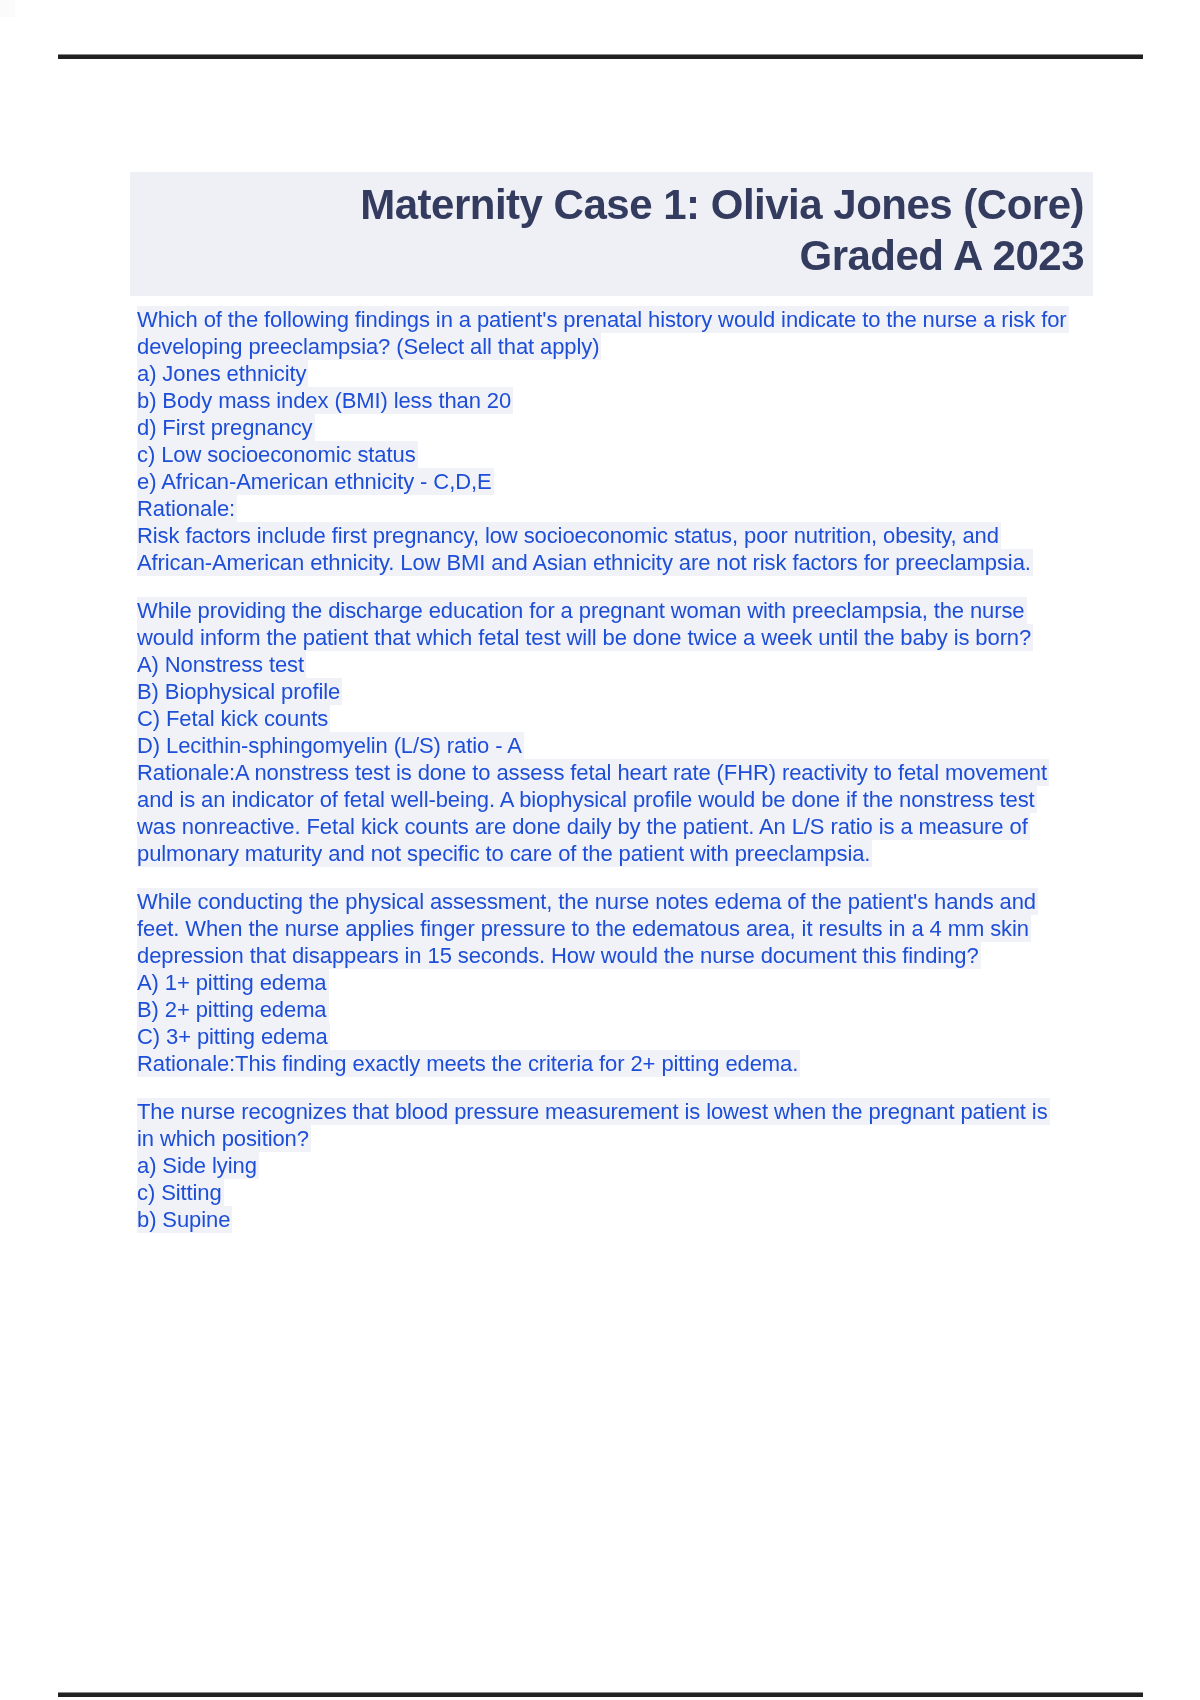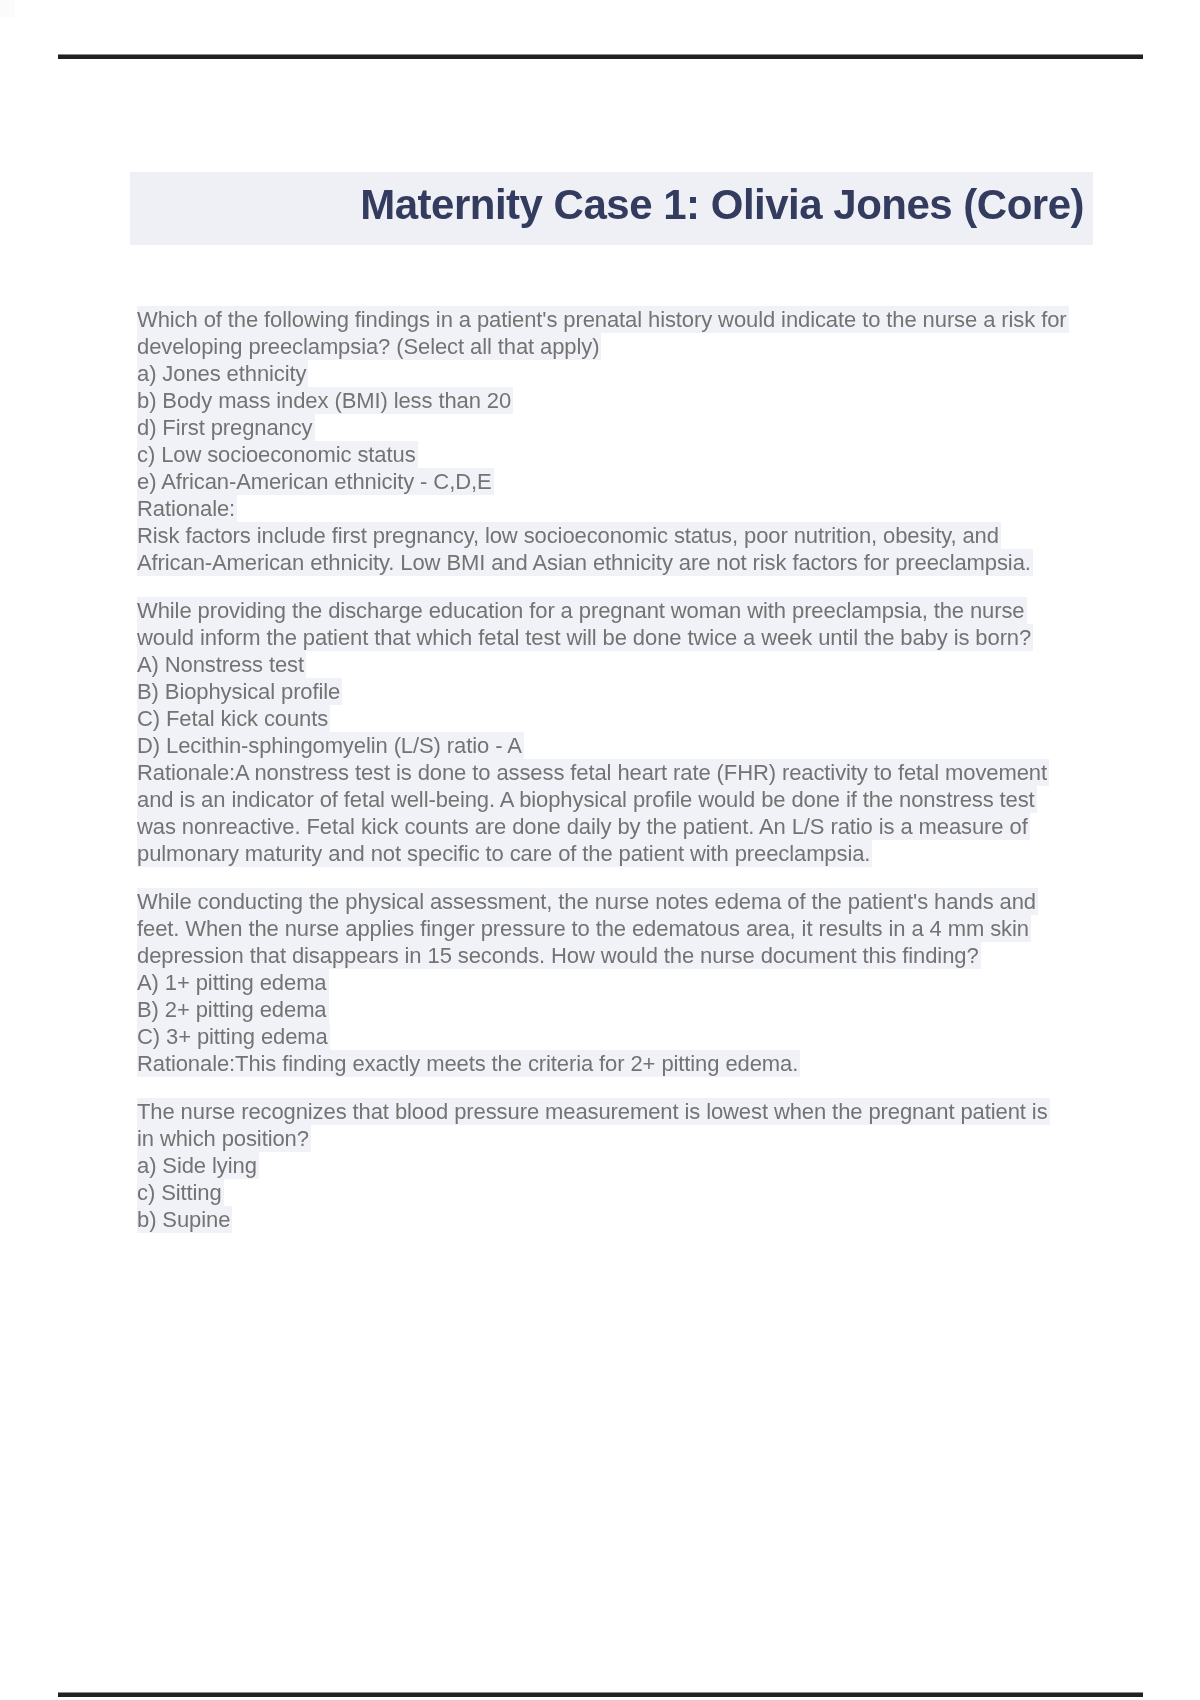--- a/index.html
+++ b/index.html
@@ -47,21 +47,21 @@
     font-weight: 700;
     letter-spacing: -0.5px;
   }
   .content {
     position: absolute;
     left: 137px;
     top: 306px;
     width: 933px;
     font-size: 22px;
     line-height: 27px;
-    color: #737373;
+    color: #1d4ed8;
     letter-spacing: -0.1px;
   }
   .qblock { margin: 0 0 21px 0; }
   .line { margin: 0; }
   .hl {
     background: #f1f2f7;
     box-decoration-break: clone;
     -webkit-box-decoration-break: clone;
     padding: 1px 2px 1px 0;
   }
@@ -70,20 +70,21 @@
 <body>
 
 <div class="page">
 
   <div class="corner-artifact"></div>
 
   <div class="rule rule-top"></div>
 
   <div class="title-block">
     <div class="title-line">Maternity Case 1: Olivia Jones (Core)</div>
+    <div class="title-line">Graded A 2023</div>
   </div>
 
   <div class="content">
 
     <section class="qblock">
       <div class="line"><span class="hl">Which of the following findings in a patient's prenatal history would indicate to the nurse a risk for developing preeclampsia? (Select all that apply)</span></div>
       <div class="line"><span class="hl">a) Jones ethnicity</span></div>
       <div class="line"><span class="hl">b) Body mass index (BMI) less than 20</span></div>
       <div class="line"><span class="hl">d) First pregnancy</span></div>
       <div class="line"><span class="hl">c) Low socioeconomic status</span></div>

